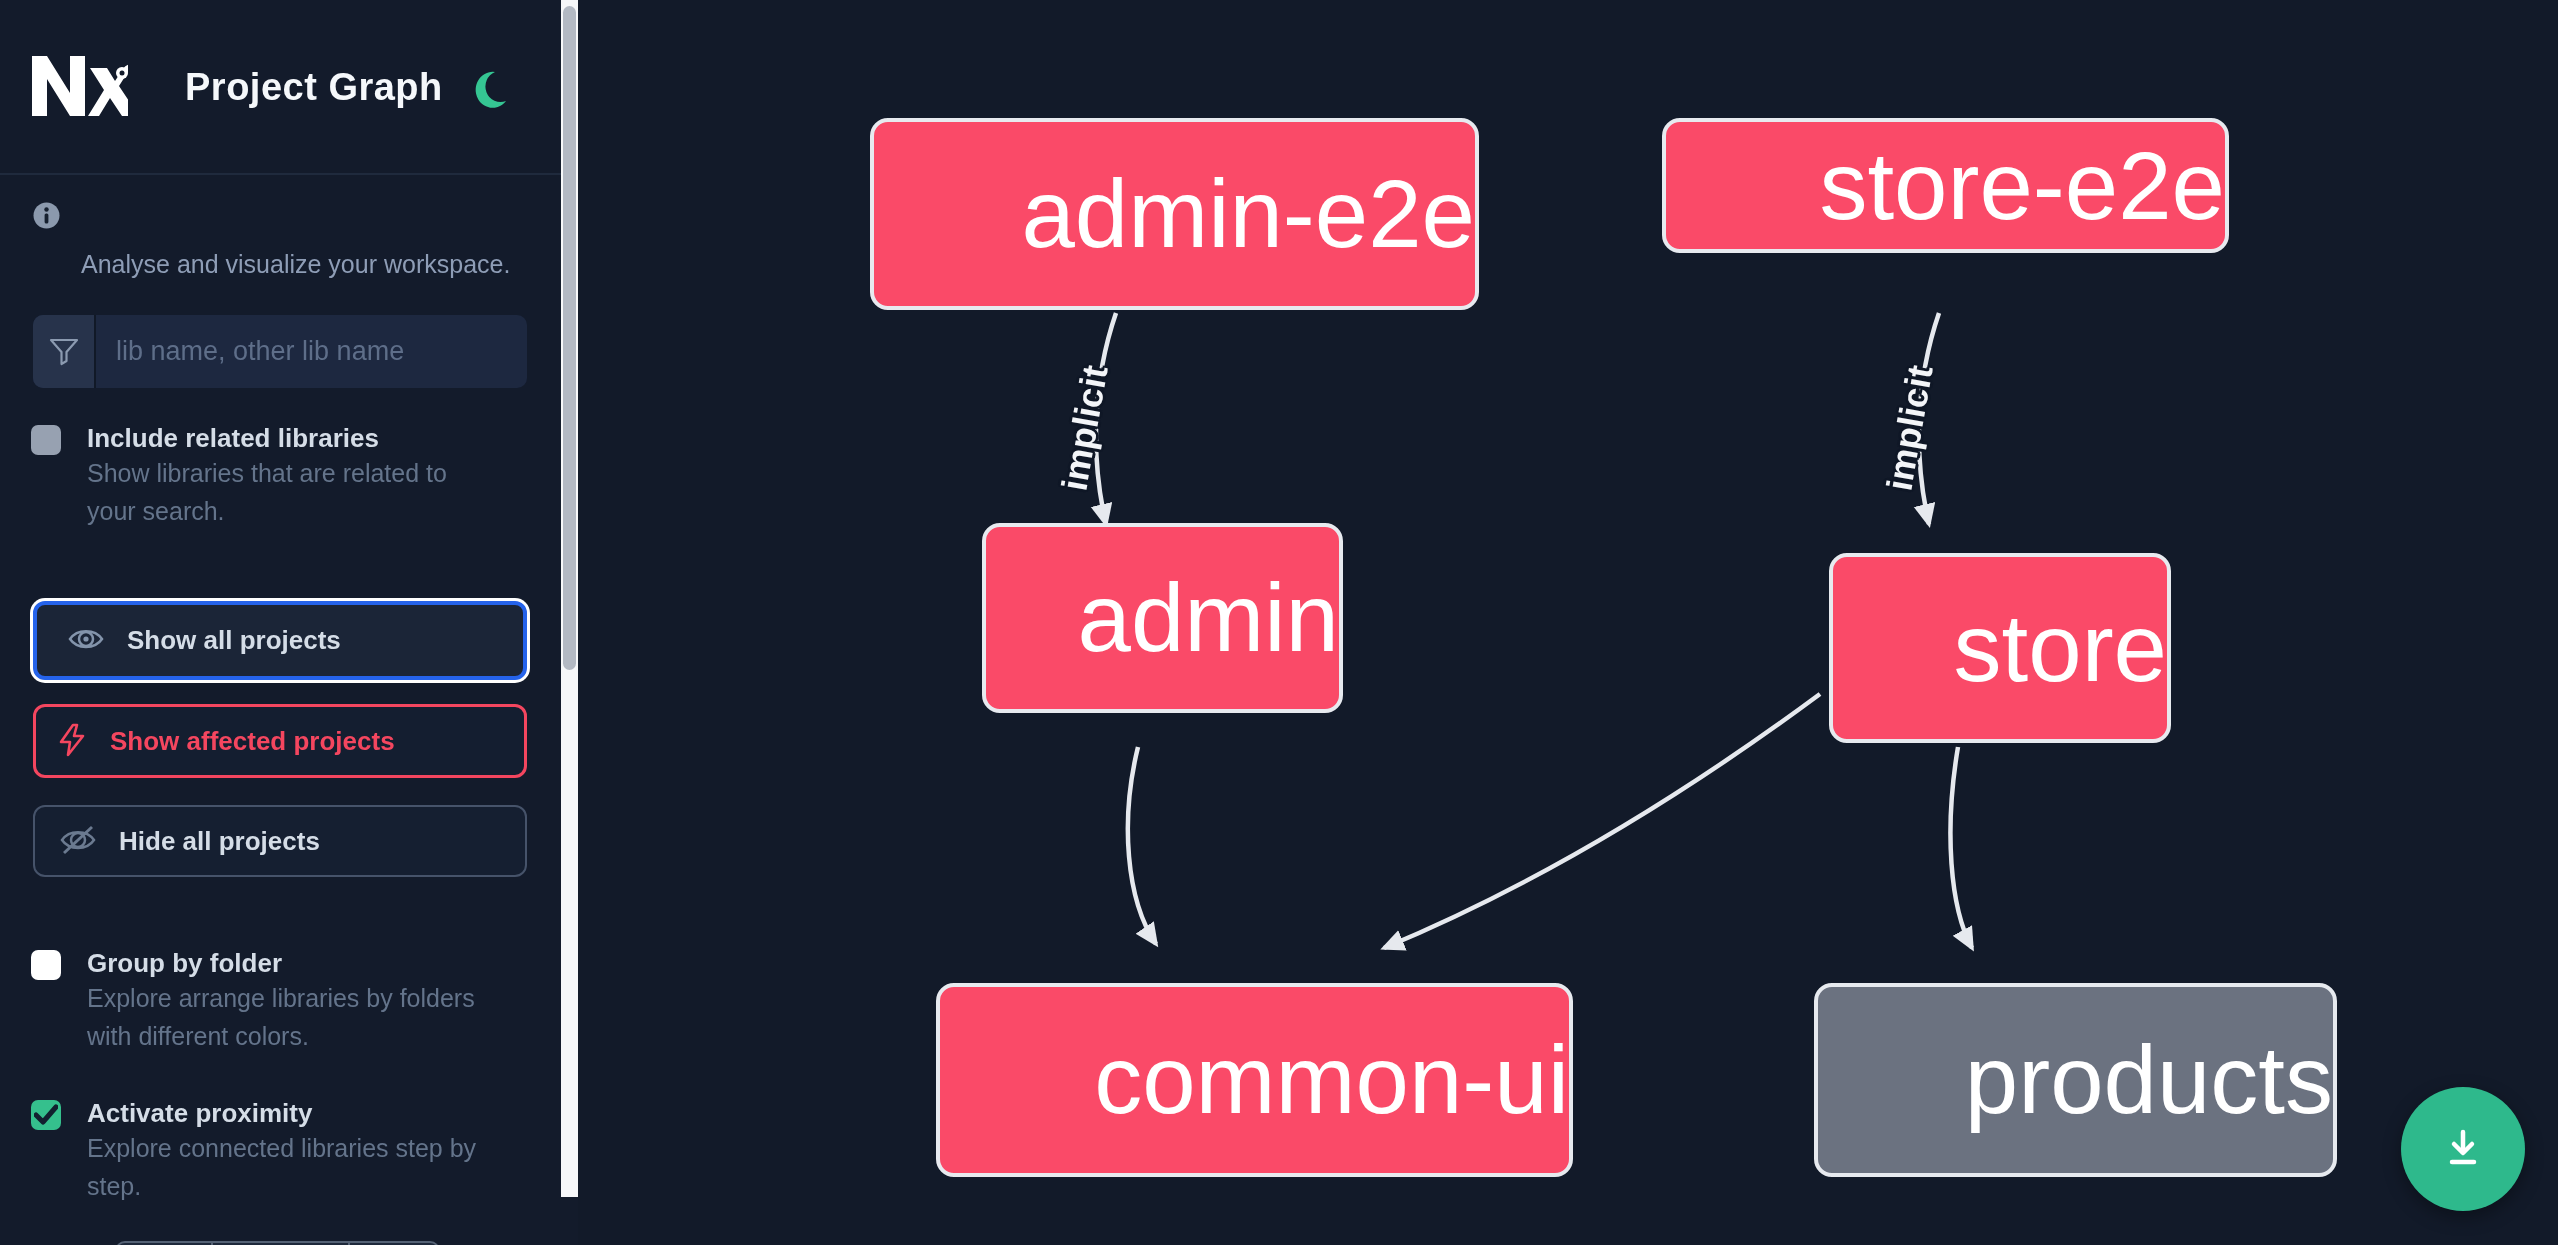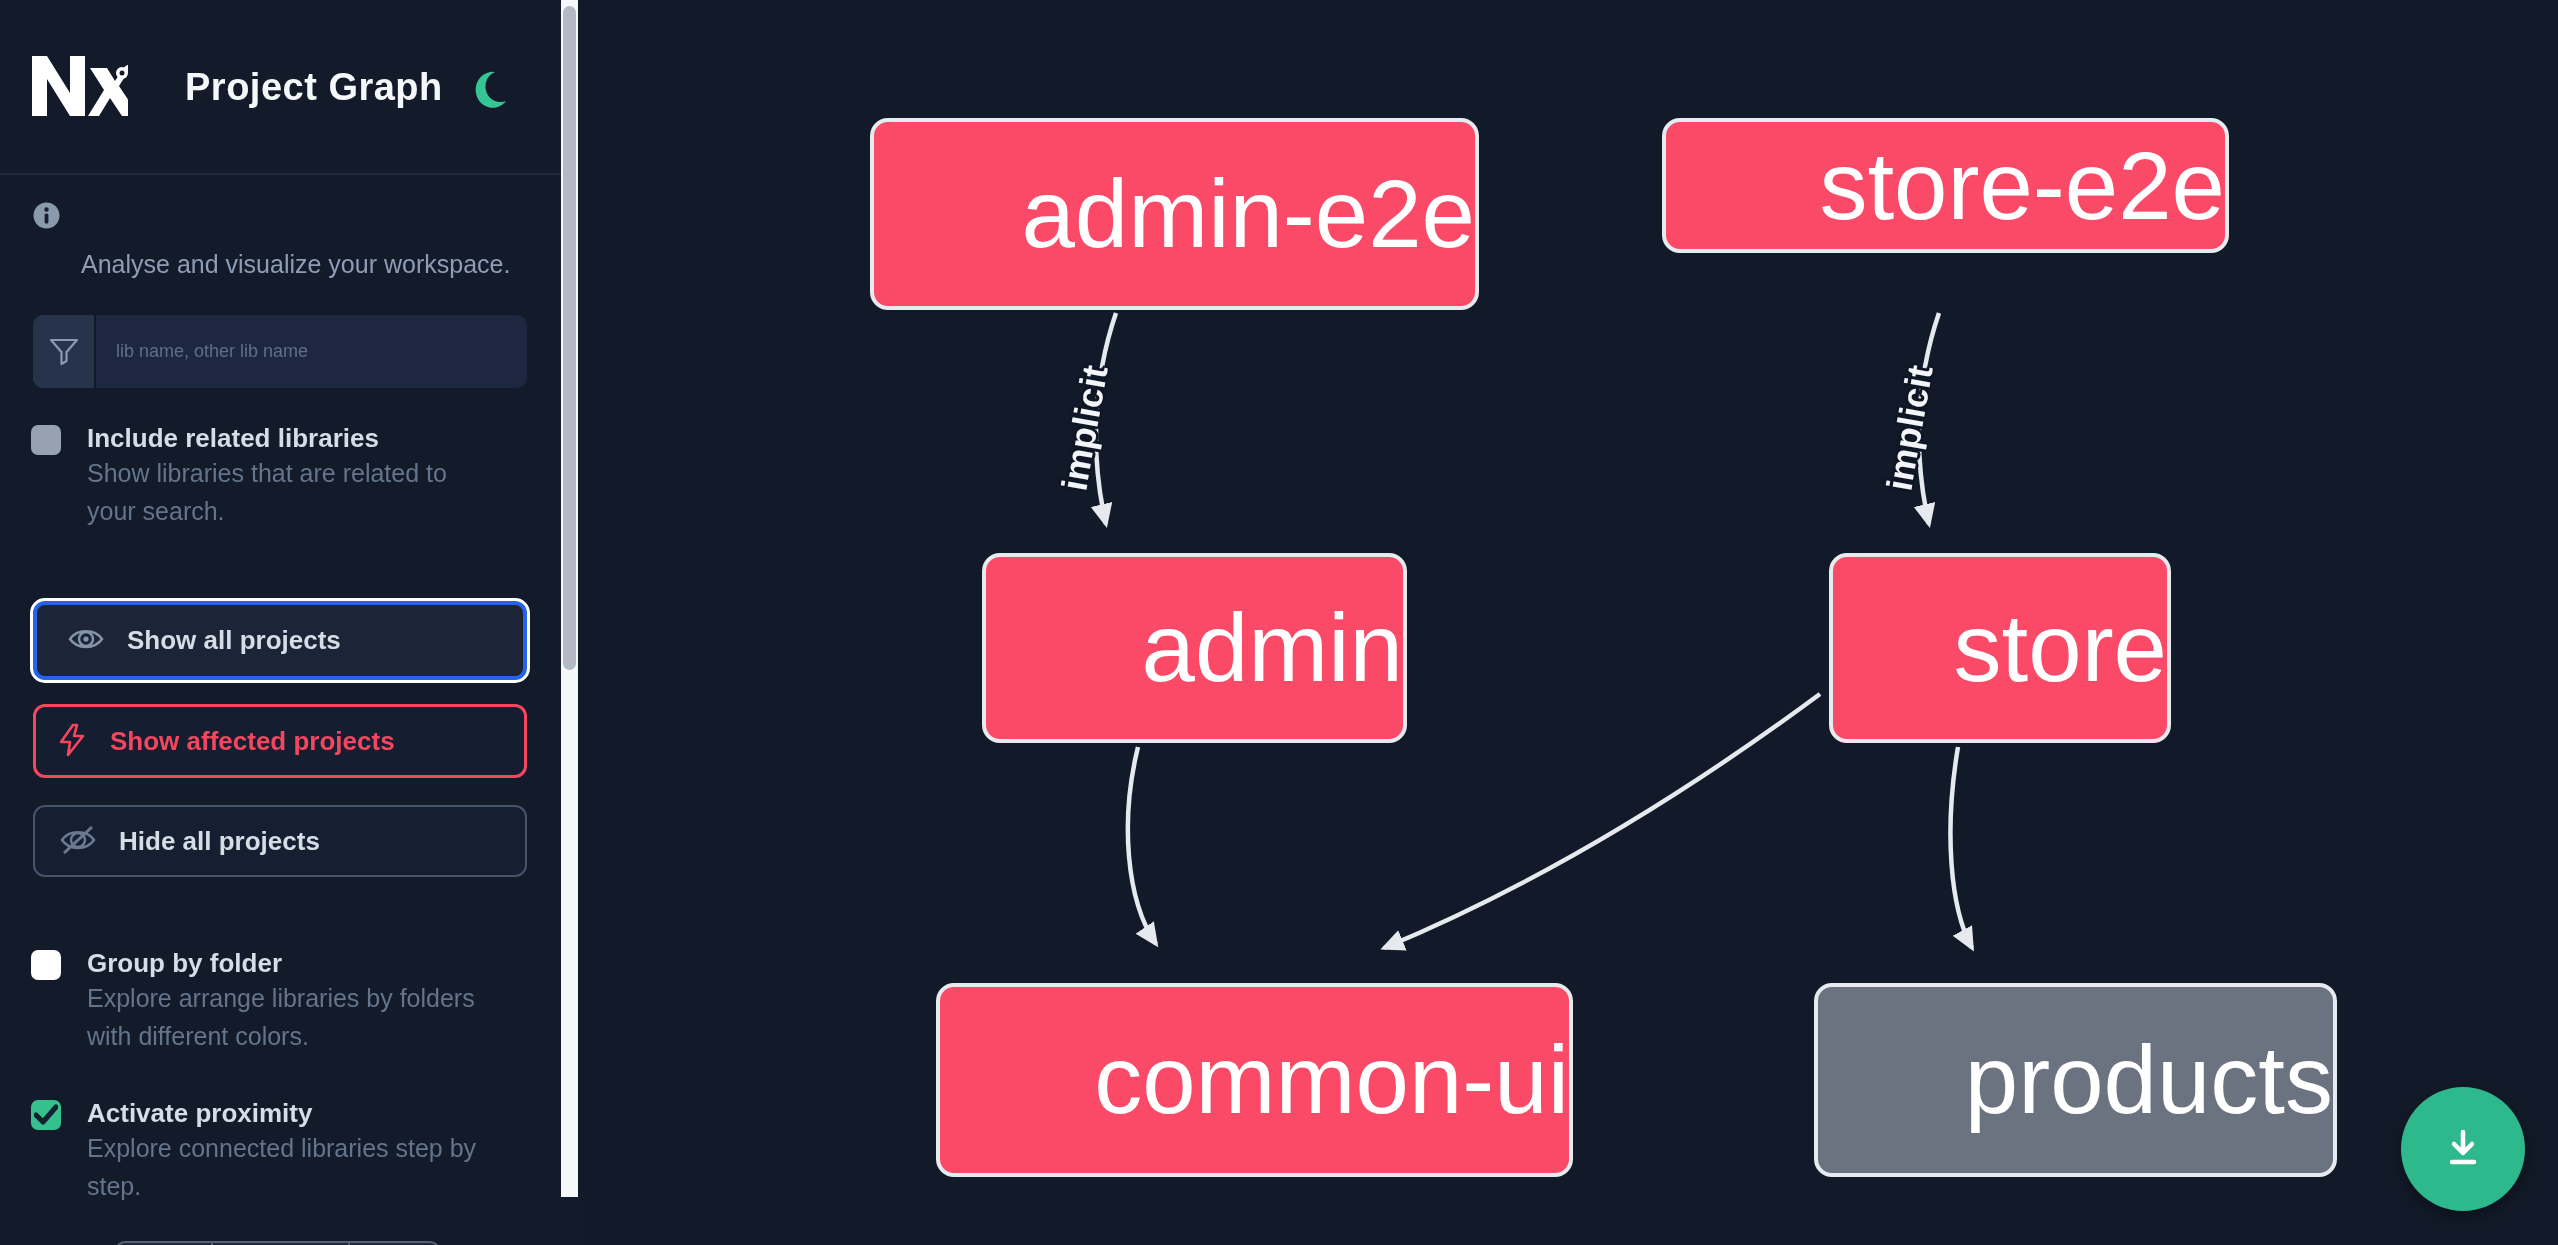--- a/index.html
+++ b/index.html
@@ -24,21 +24,21 @@
 
   #info-row { position:absolute; left:33px; top:202px; display:flex; gap:21px; align-items:flex-start; }
   #info-row .txt { font-size:25px; color:#8e9db6; padding-top:2px;margin-top:46px; }
 
   #search-box { position:absolute; left:33px; top:315px; width:494px; height:73px;
                 border-radius:10px; background:#1d2840; display:flex; overflow:hidden; }
   #search-icon-cell { width:63px; background:#27334b; border-right:2px solid #111927;
                       display:flex; align-items:center; justify-content:center; flex:none; }
   #search-input { flex:1; background:transparent; border:none; outline:none;
                   font-family:"Liberation Sans",sans-serif;
-                  font-size:18px; color:#cfd8e3; padding:4px 20px; }
+                  font-size:27px; color:#cfd8e3; padding:4px 20px; }
   #search-input::placeholder { color:#5e6e89; opacity:1; }
 
   .check-row { position:absolute; left:31px; width:496px; }
   .checkbox { position:absolute; left:0; top:2px; width:30px; height:30px; border-radius:7px; }
   .checkbox.muted { background:#97a1b1; }
   .checkbox.white { background:#ffffff; }
   .checkbox.checked { background:#35c08d; }
   .checkbox svg { display:none; position:absolute; left:3px; top:4px; }
   .checkbox.checked svg { display:block; }
   .check-label { margin-left:56px; font-size:26px; font-weight:600; color:#d5dde7; cursor:pointer; }
@@ -216,21 +216,21 @@
 
   <div class="edge-label" style="left:507px; top:428px">implicit</div>
   <div class="edge-label" style="left:1332px; top:428px">implicit</div>
 
   <div class="node pink" style="left:292px;  top:118px; width:609px; height:192px">
     <span>admin-e2e</span>
   </div>
   <div class="node pink" style="left:1084px; top:118px; width:567px; height:135px">
     <span>store-e2e</span>
   </div>
-  <div class="node pink" style="left:404px;  top:553px; width:425px; height:190px">
+  <div class="node pink" style="left:404px;  top:523px; width:361px; height:190px">
     <span>admin</span>
   </div>
   <div class="node pink" style="left:1251px; top:553px; width:342px; height:190px">
     <span>store</span>
   </div>
   <div class="node pink" style="left:358px;  top:983px; width:637px; height:194px">
     <span>common-ui</span>
   </div>
   <div class="node gray" style="left:1236px; top:983px; width:523px; height:194px">
     <span>products</span>

